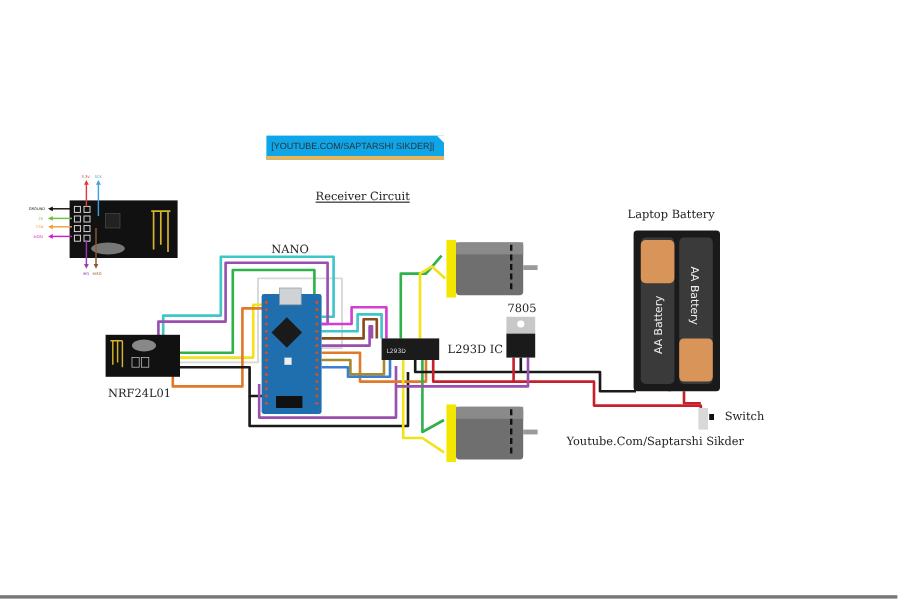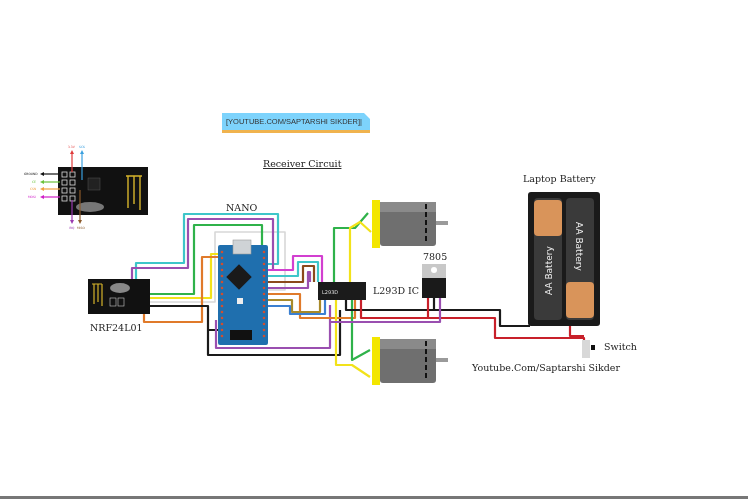--- a/index.html
+++ b/index.html
@@ -1,21 +1,21 @@
 <!DOCTYPE html>
 <html><head>
 <meta charset="utf-8">
 <style>
   html, body { margin: 0; padding: 0; background: #ffffff; }
   body { width: 748px; height: 499px; position: relative; overflow: hidden; font-family: "DejaVu Sans", sans-serif; }
   #diagram { position: absolute; left: 0; top: 0; width: 748px; height: 499px; }
   .lbl-mono { font-family: "DejaVu Serif", serif; font-size: 9.5px; fill: #222; }
   .lbl-tiny { font-family: "DejaVu Sans", sans-serif; font-size: 3px; }
   .bottom-bar { position: absolute; left: 0; right: 0; bottom: 0; height: 3px; background: #777; }
-  .yt-banner { position: absolute; left: 222px; top: 113px; width: 148px; height: 20px; background: #7dd3fc;
+  .yt-banner { position: absolute; left: 222px; top: 113px; width: 148px; height: 20px; background: #0ea5e9;
                border-bottom: 3px solid #f0b34e; box-sizing: border-box; font-size: 7.5px; color: #333;
                line-height: 17px; padding-left: 4px; font-family: "Liberation Sans", sans-serif; }
   .yt-banner:after { content: ""; position: absolute; right: 0; top: 0; width: 0; height: 0;
                border-left: 6px solid transparent; border-top: 6px solid #ffffff; }
 </style>
 </head>
 <body>
 
 <div class="yt-banner">
   <span>[YOUTUBE.COM/SAPTARSHI SIKDER]|</span>

